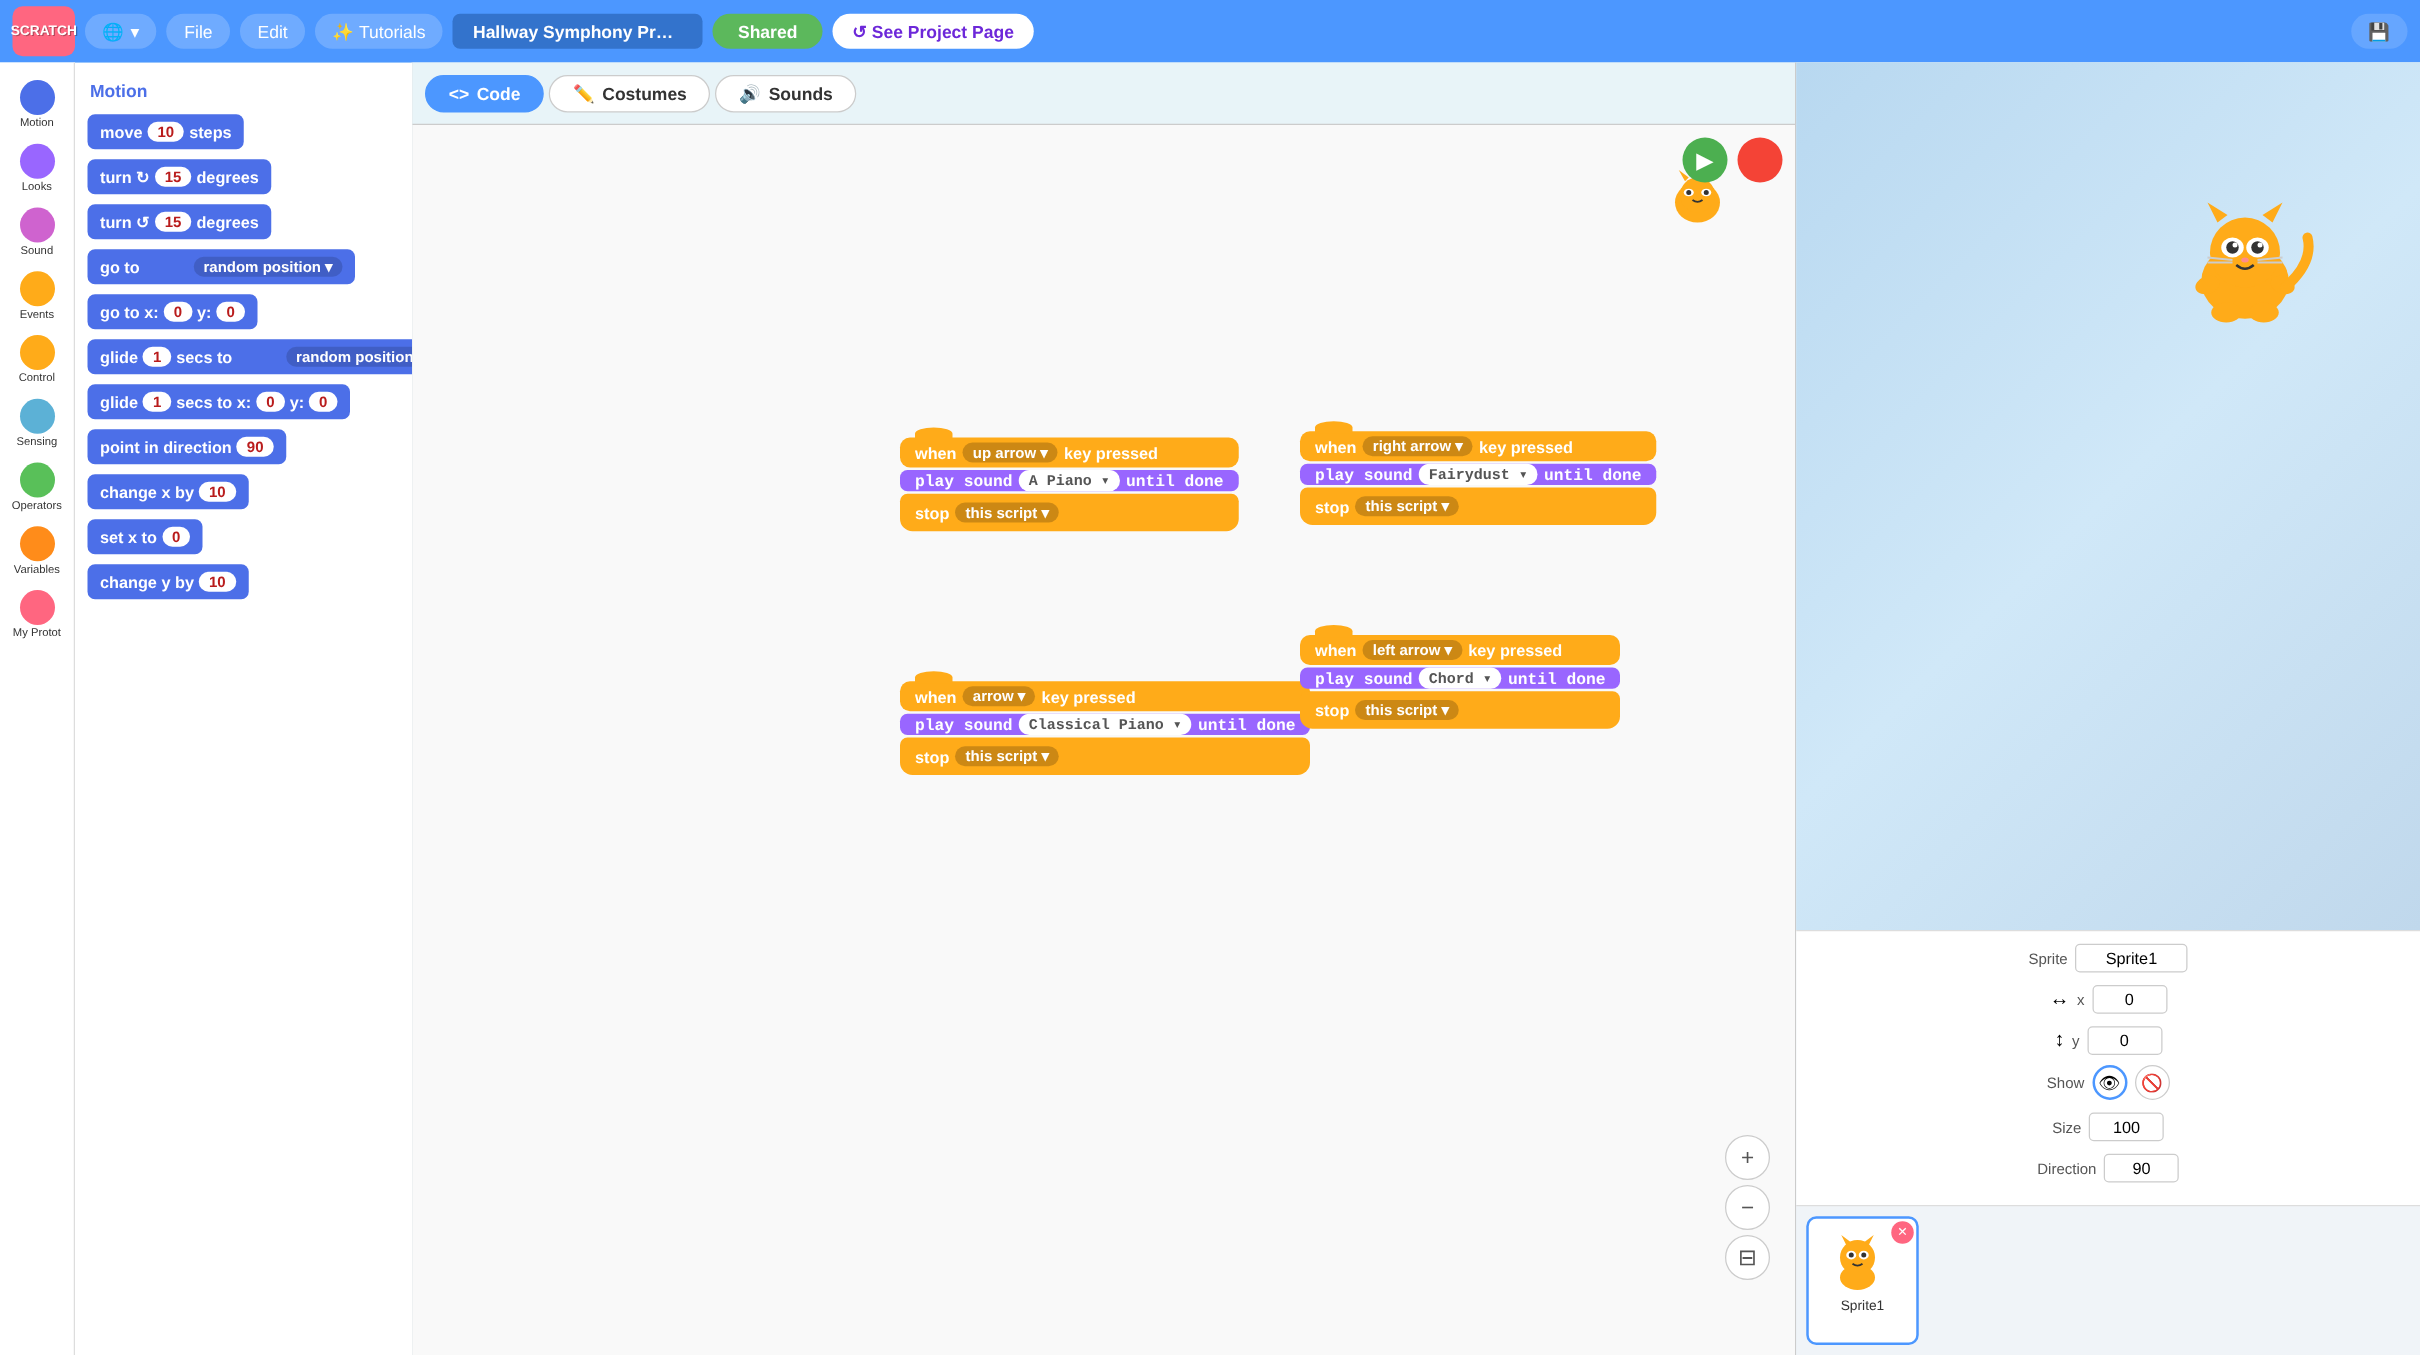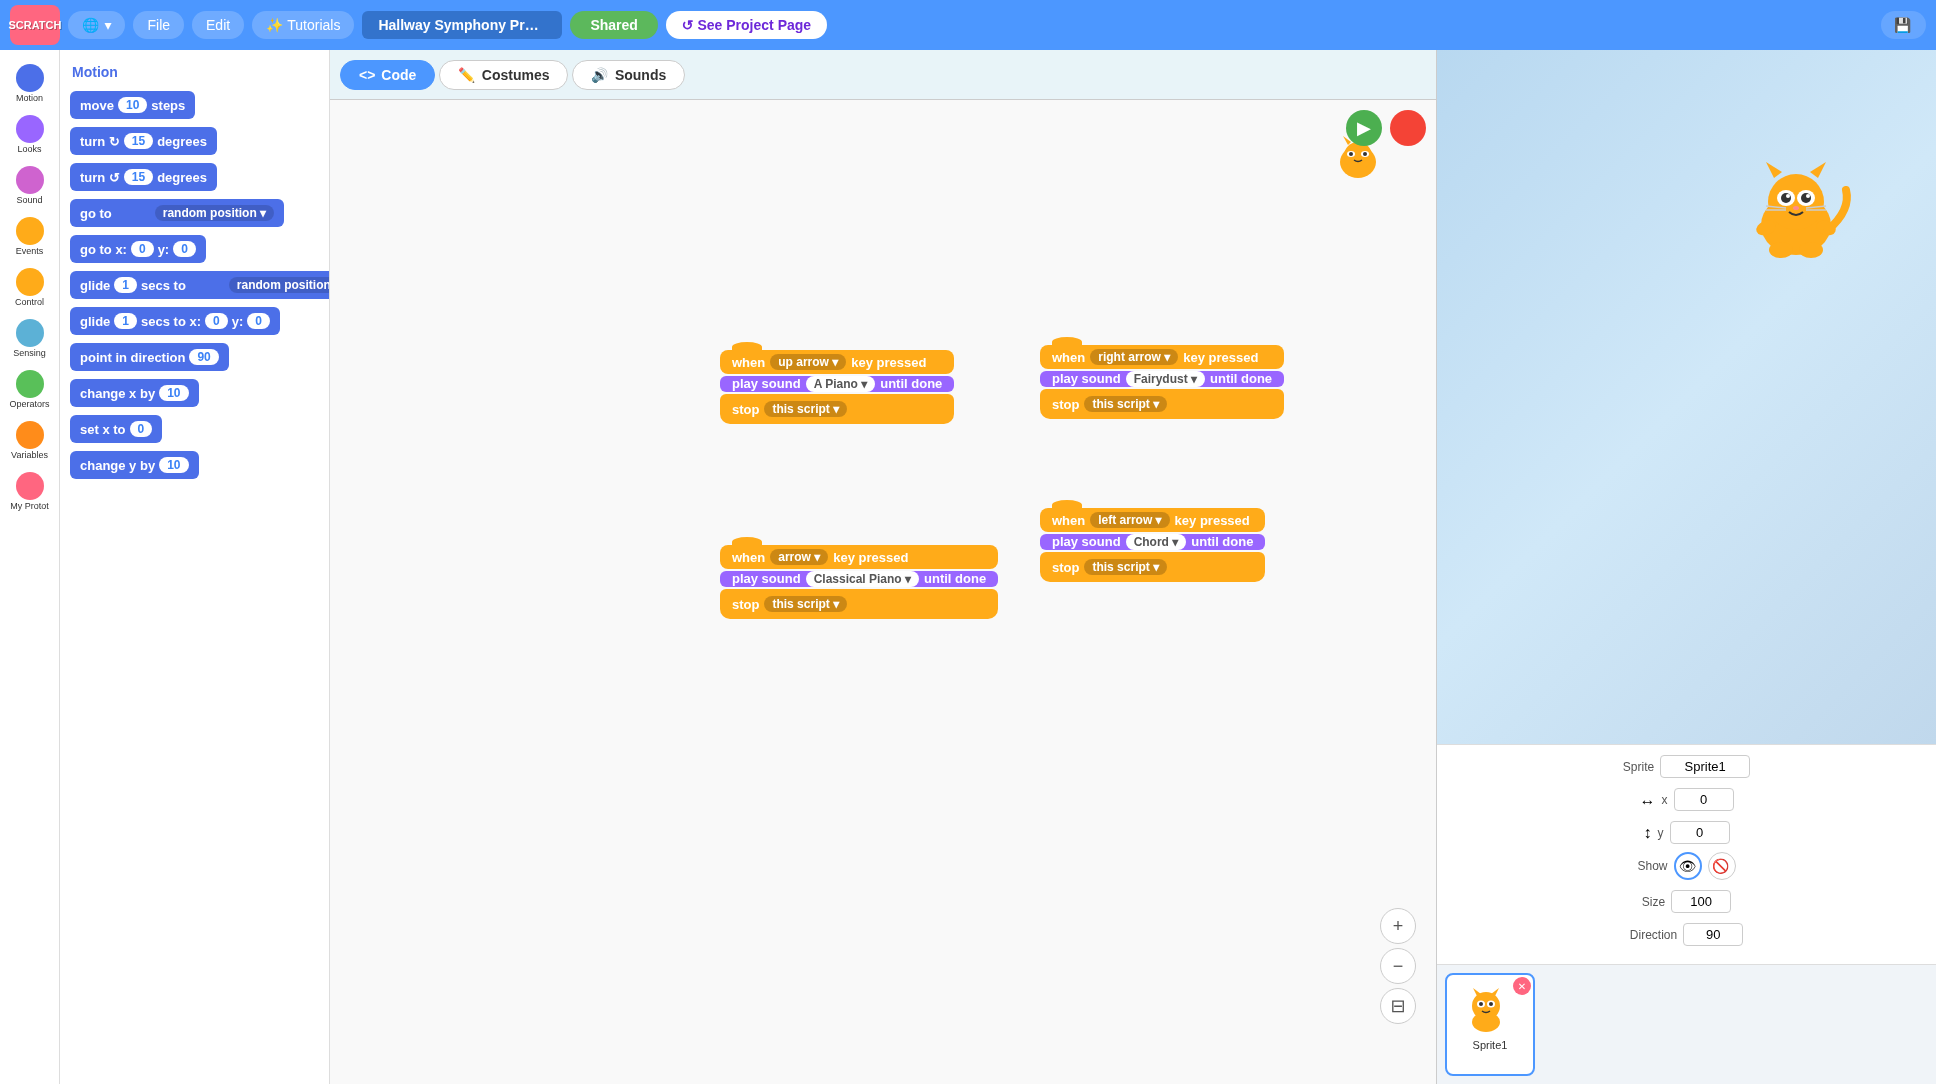--- a/index.html
+++ b/index.html
@@ -58,21 +58,21 @@
     .block-category-title {
       font-size: 14px; font-weight: bold; color: #4c6fe8; margin: 6px 0 8px 4px;
     }
     .scratch-block {
       display: inline-flex; align-items: flex-end; gap: 4px;
       border-radius: 6px; padding: 6px 10px; margin: 3px 2px; cursor: grab;
       font-size: 13px; font-weight: bold; color: white; white-space: nowrap;
     }
     .block-blue { background: #4c6fe8; }
     .block-value {
-      background: white; color: #3b82f6; border-radius: 12px; padding: 1px 8px; font-size: 12px;
+      background: white; color: #b91c1c; border-radius: 12px; padding: 1px 8px; font-size: 12px;
     }
     .block-dropdown {
       background: rgba(0,0,0,0.15); color: white; border-radius: 10px; padding: 1px 8px; font-size: 12px; margin-left: 39px;
     }
     .block-row { display: flex; flex-wrap: wrap; margin-bottom: 2px; }
 
     
     #editor-area { flex: 1; display: flex; flex-direction: column; }
     #tabs { display: flex; align-items: center; background: #e8f4f8; border-bottom: 1px solid #ccc; height: 50px; padding: 0 10px; gap: 4px; }
     .tab-btn {
@@ -101,22 +101,22 @@
       background: #ffab19; border-radius: 8px; padding: 4px 12px;
       font-size: 13px; font-weight: bold; color: white; display: flex; align-items: center; gap: 5px;
       position: relative; white-space: nowrap;
     }
     .hat-block::before {
       content: ''; position: absolute; top: -8px; left: 12px;
       width: 30px; height: 10px; background: #ffab19; border-radius: 50% 50% 0 0;
     }
     .action-block {
       background: #9966ff; border-radius: 6px; padding: 0 12px;
-      font-size: 13px; font-weight: bold; color: white; display: flex; align-items: flex-start; gap: 5px;
-      margin-top: 2px; white-space: nowrap;
+      font-size: 13px; font-weight: bold; color: white; display: flex; align-items: flex-end; gap: 5px;
+      margin-top: 2px; white-space: nowrap; font-family: Liberation Mono, monospace;
     }
     .stop-block {
       background: #ffab19; border-radius: 6px 6px 10px 10px; padding: 7px 12px;
       font-size: 13px; font-weight: bold; color: white; display: flex; align-items: center; gap: 5px;
       margin-top: 2px; white-space: nowrap;
     }
     .block-pill {
       background: rgba(0,0,0,0.2); border-radius: 10px; padding: 1px 8px; font-size: 12px; color: white; display: inline-flex; align-items: center; gap: 2px;
     }
     .block-pill-light {

